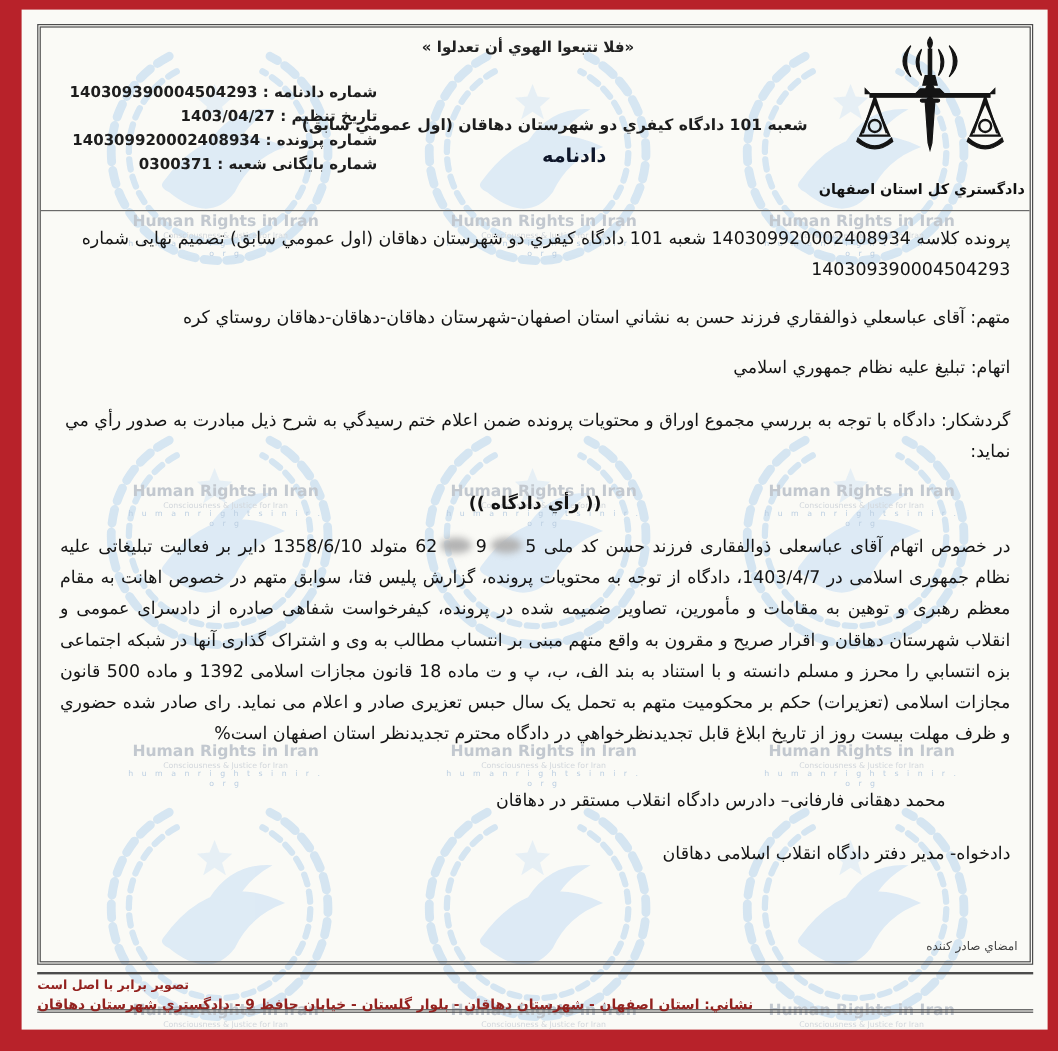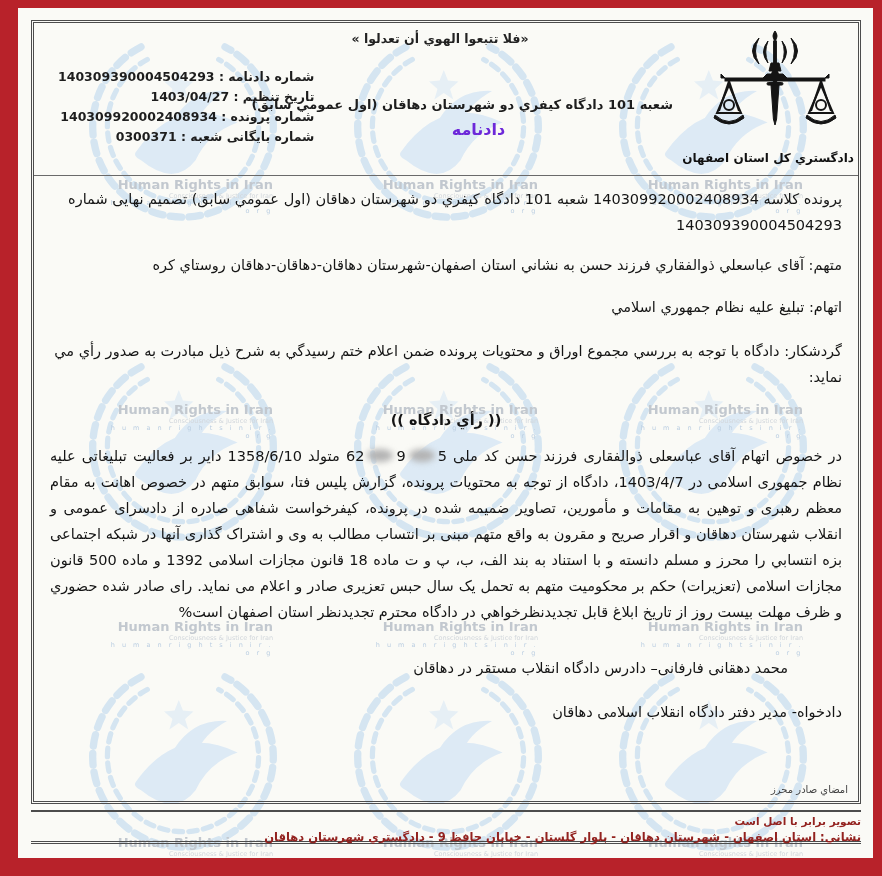--- a/index.html
+++ b/index.html
@@ -9,43 +9,43 @@
     font-family:"DejaVu Sans",sans-serif;
     overflow:hidden;
   }
   .doc{
     position:absolute;left:18px;right:9px;top:8px;bottom:18px;
     background:#fafaf6;
   }
   
   .wm-layer{position:absolute;inset:0;overflow:hidden;z-index:0;pointer-events:none;}
   .wm-wreath{position:absolute;width:210px;height:210px;opacity:.85;}
-  .wm-text{position:absolute;width:170px;text-align:right;line-height:1.15;}
+  .wm-text{position:absolute;width:170px;text-align:center;line-height:1.15;}
   .wm-text .l1{font-weight:bold;font-size:13px;color:#c2c8cf;}
   .wm-text .l2{font-size:6.5px;color:#d2d7dc;}
   .wm-text .l3{font-size:6.5px;letter-spacing:2.5px;color:#bccfe2;}
   
   .main-box{
     position:absolute;left:13px;right:12px;top:12px;height:778px;
     border:3px double #4c4c4c;z-index:1;background:transparent;
   }
   .footer-box{
     position:absolute;left:13px;right:12px;top:802px;height:34px;
     border-top:2px solid #4c4c4c;border-bottom:3px double #4c4c4c;
-    z-index:1;text-align:right;padding-top:2px;box-sizing:border-box;
+    z-index:1;text-align:left;padding-top:2px;box-sizing:border-box;
   }
   
   .header{position:relative;height:152px;border-bottom:1px solid #6a6a6a;}
   .quran{position:absolute;top:8px;left:0;right:12px;text-align:center;
          font-size:12.5px;font-weight:bold;color:#222;direction:rtl;}
   .numbers{position:absolute;left:24px;top:44px;direction:rtl;text-align:right;
            font-size:12.5px;font-weight:bold;color:#1d1d1d;line-height:1.6;white-space:nowrap;}
   .center-block{position:absolute;left:250px;right:185px;top:74px;text-align:center;direction:rtl;}
   .branch-line{font-size:13px;font-weight:bold;color:#1d1d1d;white-space:nowrap;}
-  .doc-title{font-size:16px;font-weight:bold;color:#6d28d9;margin-top:8px;letter-spacing:1px;}
+  .doc-title{font-size:16px;font-weight:bold;color:#0f172a;margin-top:8px;letter-spacing:1px;}
   .logo-block{position:absolute;right:4px;top:6px;width:158px;text-align:center;}
   .logo-caption{font-size:12px;font-weight:bold;color:#111;direction:rtl;margin-top:2px;white-space:nowrap;}
   
   .body-sec{padding:6px 16px 0 16px;direction:rtl;color:#141414;
             font-size:14.5px;line-height:1.8;}
   .p-case{margin:4px 0 0 0;text-align:right;}
   .p-def{margin:14px 0 0 0;}
   .p-charge{margin:16px 0 0 0;}
   .p-proc{margin:18px 0 0 0;}
   .p-rayhead{margin:16px 0 6px 0;text-align:center;font-weight:600;}
@@ -303,21 +303,21 @@
       <p class="p-charge">اتهام: تبلیغ علیه نظام جمهوري اسلامي</p>
       <p class="p-proc">گردشکار: دادگاه با توجه به بررسي مجموع اوراق و محتویات پرونده ضمن اعلام ختم رسیدگي به شرح ذیل مبادرت به صدور رأي مي نماید:</p>
       <p class="p-rayhead">(( رأي دادگاه ))</p>
       <p class="p-verdict"><span>در خصوص اتهام آقای عباسعلی ذوالفقاری فرزند حسن کد ملی</span>
         <span class="num">62</span><span class="redact"></span><span class="num">9</span><span class="redact"></span><span class="num">5</span>
         <span>متولد 1358/6/10 دایر بر فعالیت تبلیغاتی علیه نظام جمهوری اسلامی در 1403/4/7، دادگاه از توجه به محتویات پرونده، گزارش پلیس فتا، سوابق متهم در خصوص اهانت به مقام معظم رهبری و توهین به مقامات و مأمورین، تصاویر ضمیمه شده در پرونده، کیفرخواست شفاهی صادره از دادسرای عمومی و انقلاب شهرستان دهاقان و اقرار صریح و مقرون به واقع متهم مبنی بر انتساب مطالب به وی و اشتراک گذاری آنها در شبکه اجتماعی بزه انتسابي را محرز و مسلم دانسته و با استناد به بند الف، ب، پ و ت ماده 18 قانون مجازات اسلامی 1392 و ماده 500 قانون مجازات اسلامی (تعزیرات) حکم بر محکومیت متهم به تحمل یک سال حبس تعزیری صادر و اعلام می نماید. رای صادر شده حضوري و ظرف مهلت بیست روز از تاریخ ابلاغ قابل تجدیدنظرخواهي در دادگاه محترم تجدیدنظر استان اصفهان است%</span></p>
       <p class="p-judge">محمد دهقانی فارفانی– دادرس دادگاه انقلاب مستقر در دهاقان</p>
       <p class="p-clerk">دادخواه- مدیر دفتر دادگاه انقلاب اسلامی دهاقان</p>
     </div>
 
-    <div class="sig-note">امضاي صادر محرز</div>
+    <div class="sig-note">امضاي صادر كننده</div>
   </div>
 
   <div class="footer-box">
     <div class="f1">تصویر برابر با اصل است</div>
     <div class="f2">نشاني: استان اصفهان - شهرستان دهاقان - بلوار گلستان - خیابان حافظ 9 - دادگستري شهرستان دهاقان</div>
   </div>
 
 </div>
 
 </body></html>

